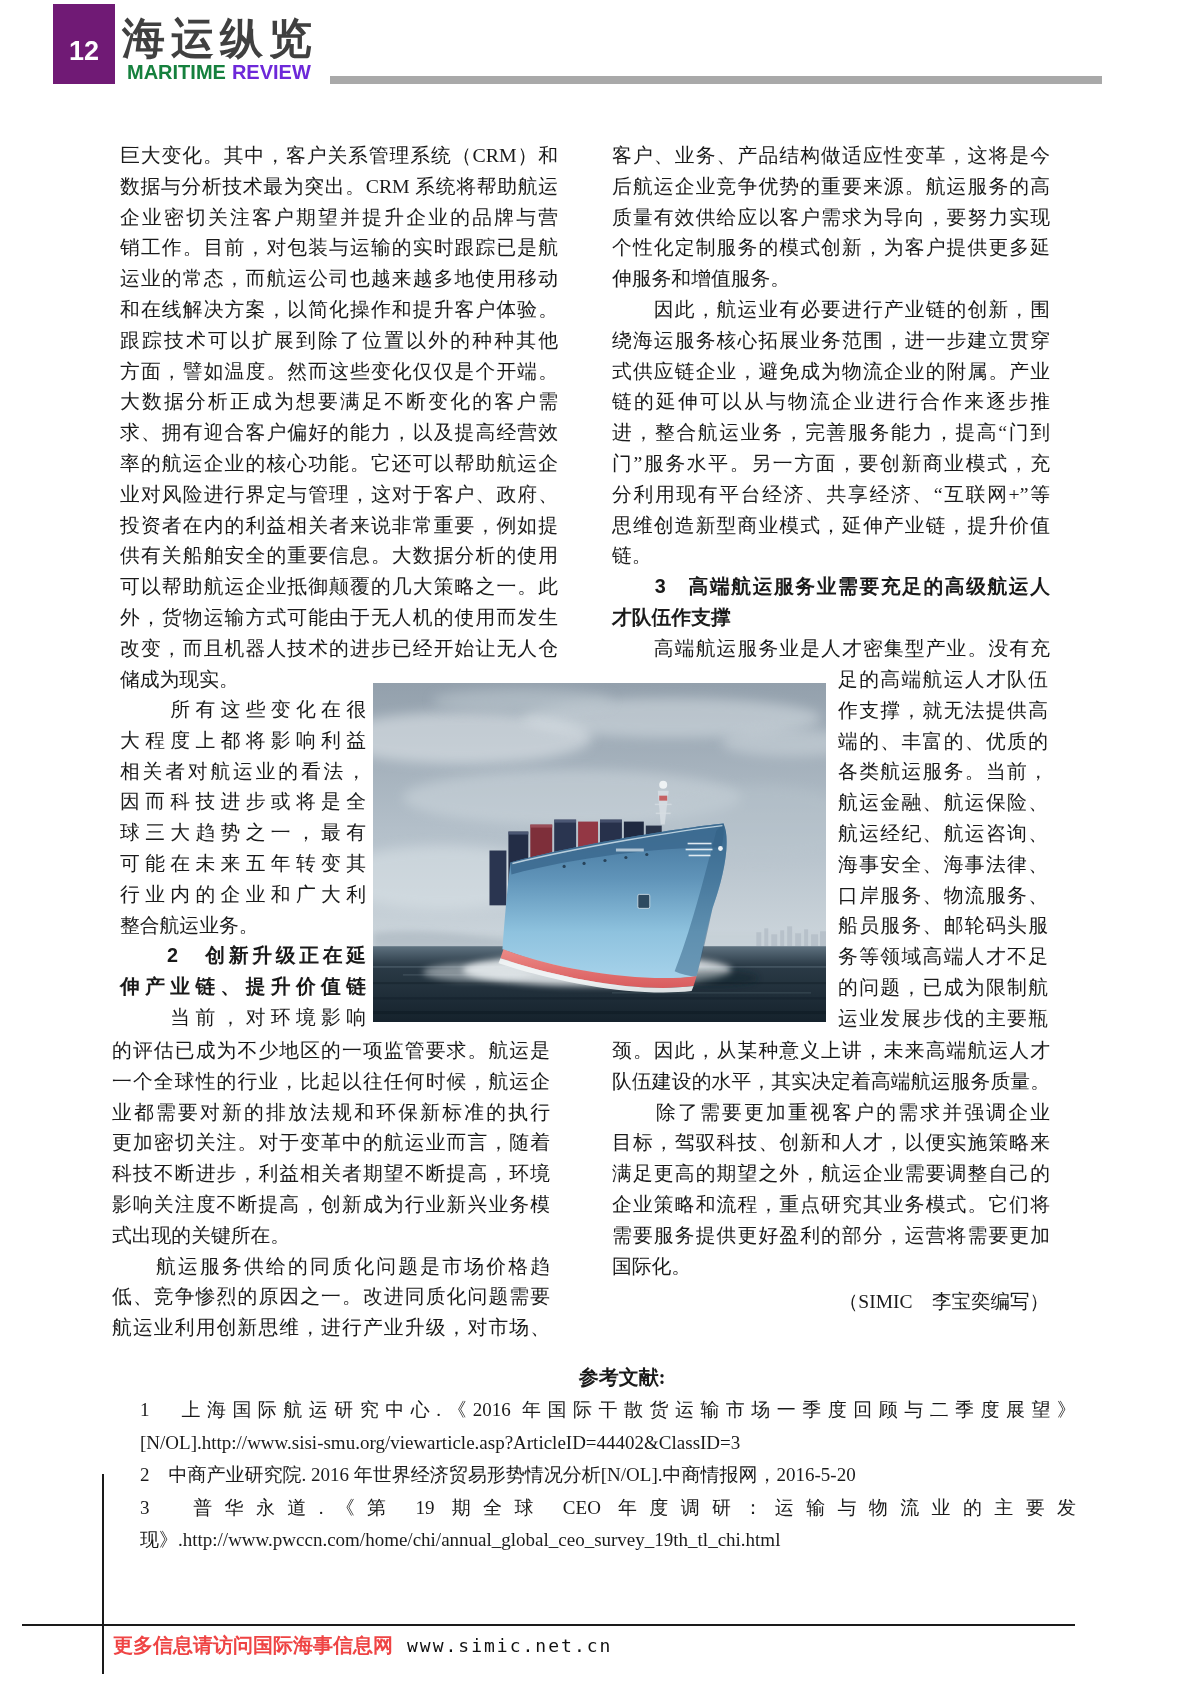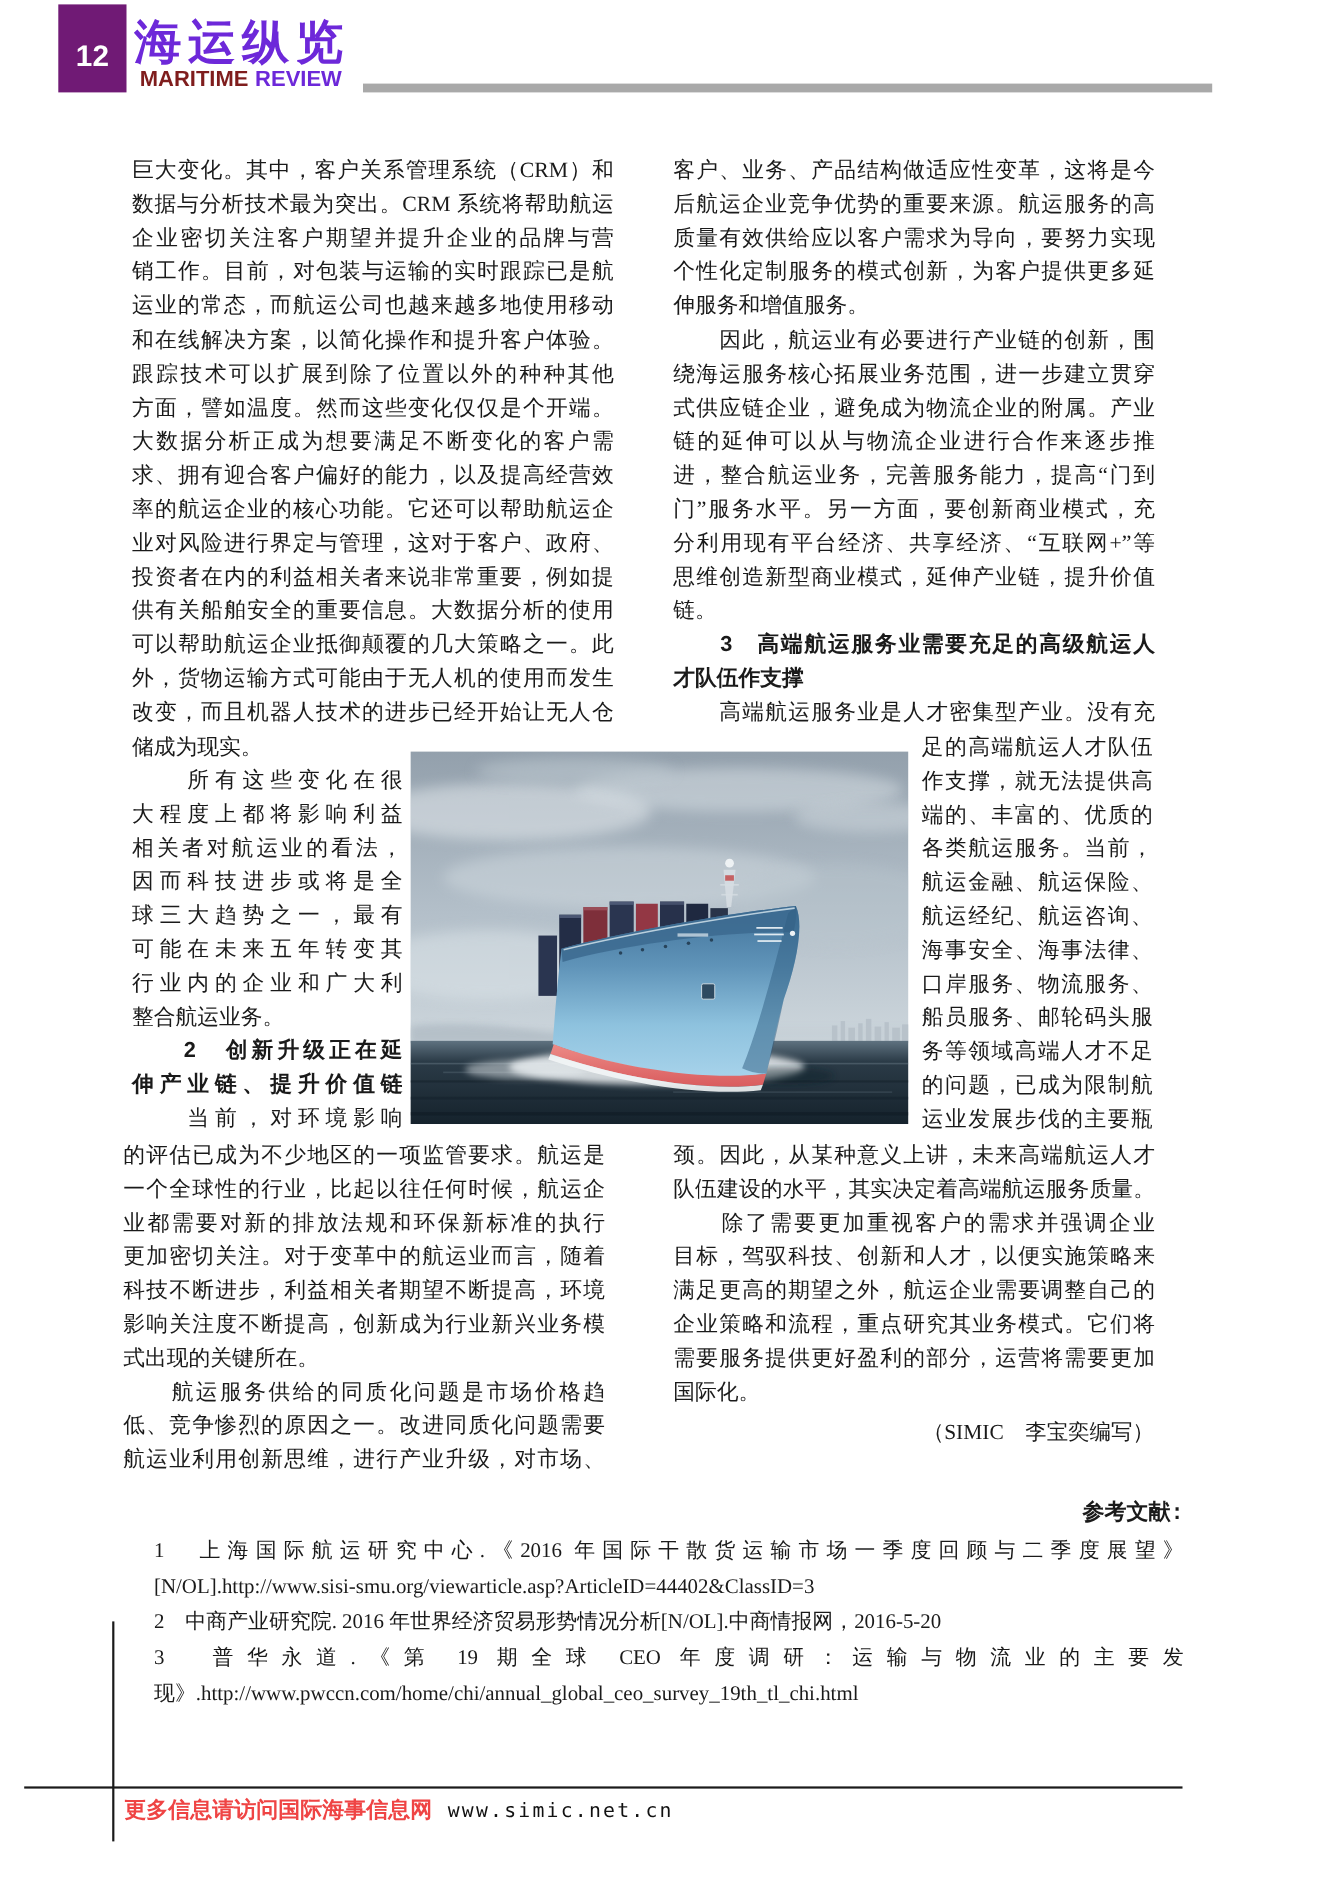--- a/index.html
+++ b/index.html
@@ -5,44 +5,44 @@
   html,body{margin:0;padding:0;background:#ffffff;}
   .page{position:relative;width:1200px;height:1707px;background:#ffffff;overflow:hidden;
         font-family:"Liberation Serif","DejaVu Serif",serif;color:#1a1a1a;}
 
   
   .pagenum-box{position:absolute;left:53px;top:4px;width:62px;height:80px;background:#701a75;
                display:flex;align-items:center;justify-content:center;}
   .pagenum-box span{color:#ffffff;font-family:"Liberation Sans","DejaVu Sans",sans-serif;
                     font-weight:700;font-size:27px;padding-top:14px;}
   .brand-cn{position:absolute;left:122px;top:10px;font-size:43px;letter-spacing:6px;
-            font-weight:600;color:#6d28d9;}
+            font-weight:600;color:#404040;}
   .brand-en{position:absolute;left:127px;top:61px;font-family:"Liberation Sans","DejaVu Sans",sans-serif;
             font-weight:700;font-size:20px;}
-  .brand-en .en-blue{color:#7f1d1d;}
+  .brand-en .en-blue{color:#15803d;}
   .brand-en .en-dark{color:#6d28d9;margin-left:6px;}
   .gray-bar{position:absolute;left:330px;top:76px;width:772px;height:8px;background:#a9a9a9;}
 
   
   .tb{position:absolute;font-size:19.8px;}
   .tline{line-height:30.8px;text-align:justify;text-align-last:justify;white-space:normal;}
   .tline.end{text-align-last:left;}
   .tline.bold{font-family:"Liberation Sans","DejaVu Sans",sans-serif;font-weight:700;}
   .col-lt{left:120px;top:140px;width:438px;}
   .col-ln{left:120px;top:694px;width:246px;}
   .col-lb{left:112px;top:1035px;width:438px;}
   .col-rt{left:612px;top:140px;width:438px;}
   .col-rn{left:838px;top:664px;width:210px;}
   .col-rb{left:612px;top:1035px;width:438px;}
   .byline{position:absolute;left:612px;top:1288px;width:437px;text-align:right;font-size:19.5px;}
 
   
   .refs{position:absolute;left:140px;top:1360px;width:936px;font-size:19px;}
-  .refs-h{font-family:Liberation Mono, monospace;font-weight:700;
-          font-size:20px;line-height:34px;text-align:right;margin-left:28px;}
+  .refs-h{font-family:Liberation Serif, serif;font-weight:700;
+          font-size:20px;line-height:34px;text-align:center;margin-left:28px;}
   .refs .tline{line-height:32.5px;}
 
   
   .footer-hr{position:absolute;left:22px;top:1624px;width:1053px;height:2px;background:#1a1a1a;}
   .footer-vr{position:absolute;left:102px;top:1474px;width:2px;height:200px;background:#1a1a1a;}
   .footer-text{position:absolute;left:113px;top:1632px;}
   .footer-text .f-cn{font-family:"Liberation Sans","DejaVu Sans",sans-serif;font-weight:700;
                      font-size:20px;color:#ef4444;}
   .footer-text .f-url{font-family:"DejaVu Sans Mono","Liberation Mono",monospace;
                       font-size:18px;letter-spacing:2px;color:#111;margin-left:10px;}

